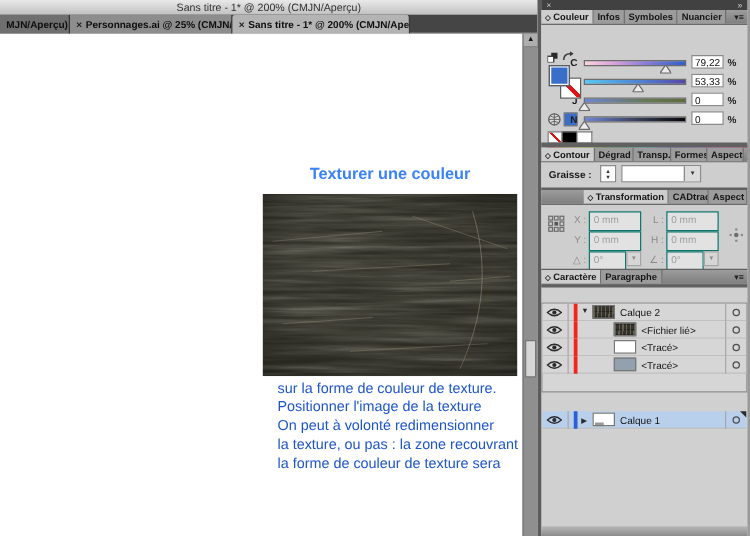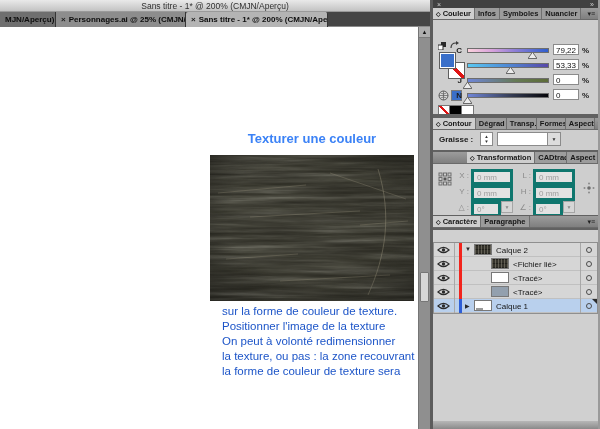--- a/index.html
+++ b/index.html
@@ -89,30 +89,30 @@
     border:1px solid #8b8b8b;display:flex;flex-direction:column;align-items:center;
     justify-content:center;font-size:4.5px;line-height:5px;color:#333;}
   .combo{position:absolute;left:64px;top:2px;width:64px;height:14px;background:#fff;
     border:1px solid #8b8b8b;}
   .combo .dd{position:absolute;right:0;top:0;width:13px;height:12px;background:#dcdcdc;
     border-left:1px solid #8b8b8b;display:flex;align-items:center;justify-content:center;
     font-size:5px;color:#333;}
 
   
   .tf-label{position:absolute;width:14px;text-align:right;font-size:8px;color:#8b8b8b;}
-  .tf-field{position:absolute;height:16px;background:#e2e2e2;border:3px solid #0f766e;
+  .tf-field{position:absolute;height:16px;background:#e2e2e2;border:1px solid #0f766e;
     font-size:8px;color:#9d9d9d;padding:1px 0 0 3px;}
   .tf-dd{position:absolute;width:12px;height:12px;background:#d6d6d6;border:1px solid #a5a5a5;
     display:flex;align-items:center;justify-content:center;font-size:5px;color:#8b8b8b;}
 
   
   .llist{position:absolute;left:3px;right:2px;top:242px;height:72px;background:#d6d6d6;
     border:1px solid #8f8f8f;}
   .lrow{position:relative;height:14px;border-bottom:1px solid #c0c0c0;background:#d6d6d6;}
-  .lrow.sel{background:#b9d0ed;}
+  .lrow.sel{background:#b9d0ed;margin-top:30px;}
   .eye{position:absolute;left:3px;top:3px;width:13px;height:8px;}
   .eyesep{position:absolute;left:20px;top:0;width:1px;height:14px;background:#a8a8a8;}
   .cbar{position:absolute;left:25px;top:0;width:3px;height:14px;}
   .twisty{position:absolute;left:31px;top:3px;font-size:6px;color:#2b2b2b;}
   .lthumb{position:absolute;top:1px;width:18px;height:11px;border:1px solid #787878;background:#fff;}
   .th-tex{background:#34322b;background-image:
     repeating-linear-gradient(92deg,rgba(205,200,180,.30) 0 1px,transparent 1px 3px),
     repeating-linear-gradient(0deg,rgba(0,0,0,.35) 0 1px,transparent 1px 4px);}
   .th-gray{background:#93a0ae;}
   .th-page{background:#fff;background-image:linear-gradient(#9a9a9a,#9a9a9a);

